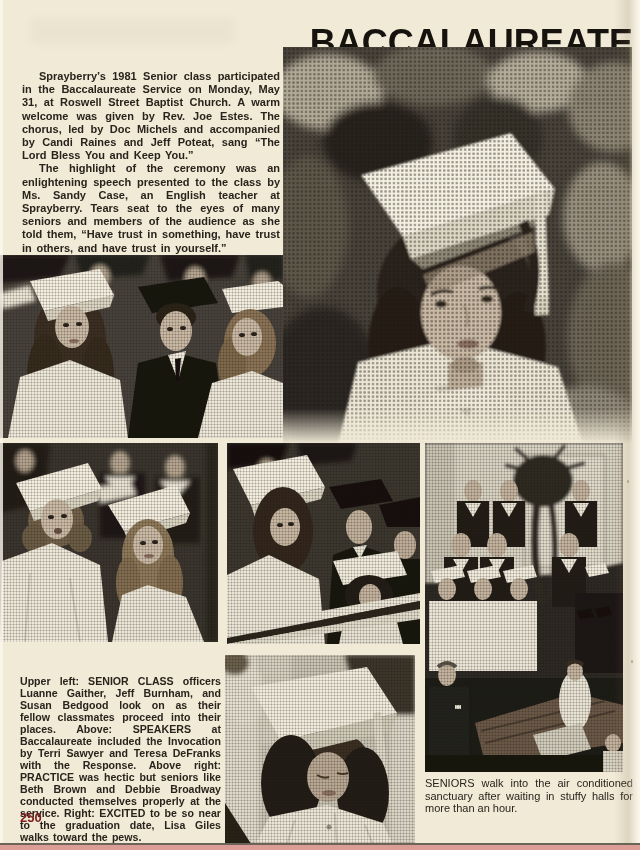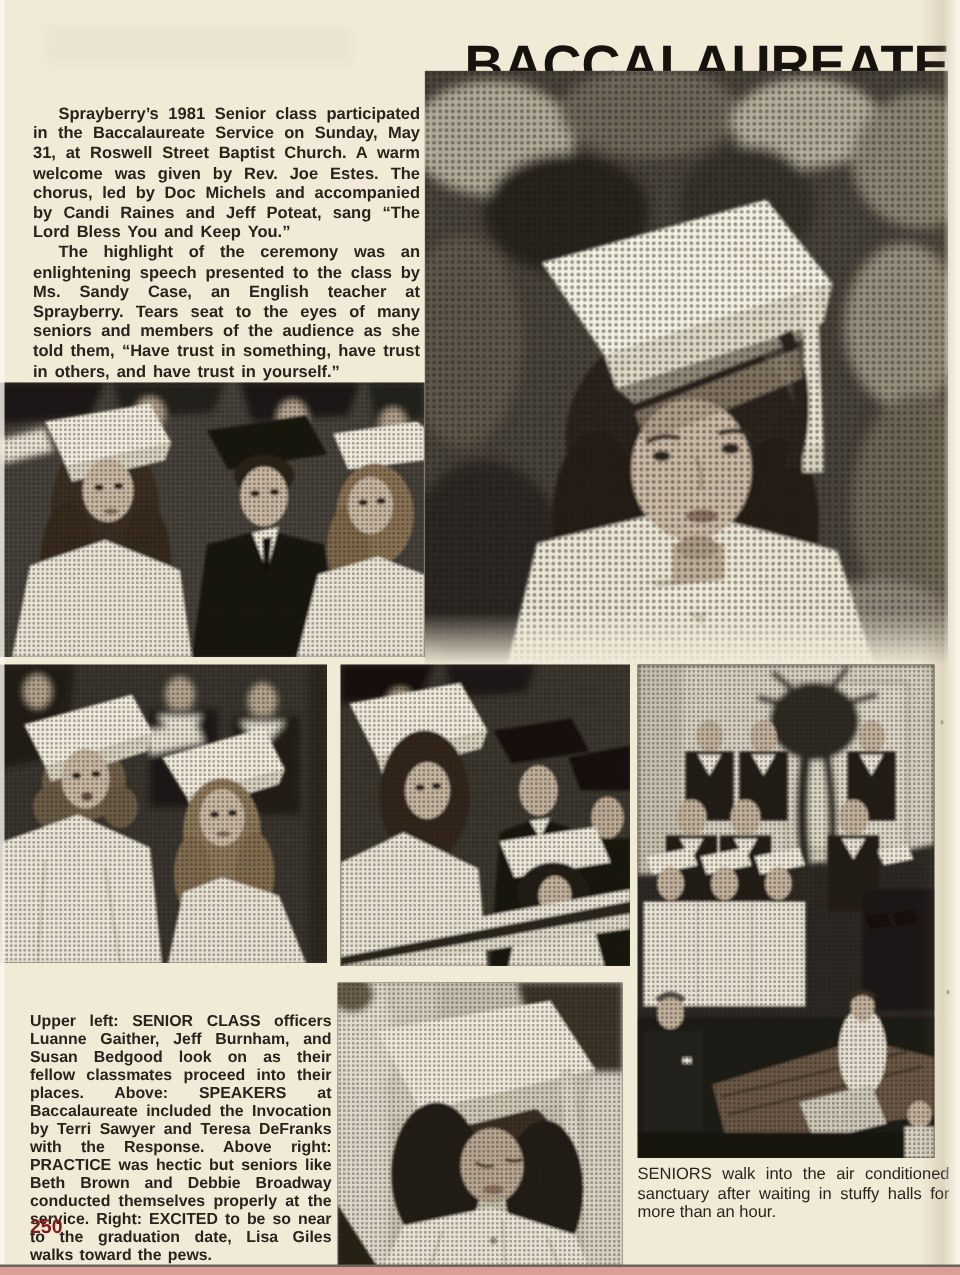--- a/index.html
+++ b/index.html
@@ -116,21 +116,21 @@
         <path d="M181,258 q6,14 2,22" stroke="#a5947f" stroke-width="2.5" fill="none"></path>
         <ellipse cx="185" cy="297" rx="11" ry="4.5" fill="#8d7264"></ellipse>
         <rect x="165" y="315" width="35" height="30" fill="#c0b09b"></rect>
         <ellipse cx="182" cy="318" rx="14" ry="8" fill="#ab9a85"></ellipse>
         <polygon points="150,345 215,338 230,360 140,362" fill="#f0eadb"></polygon>
       </g>
     </svg>
   </div>
 
   <div class="article-col">
-    <p>Sprayberry’s 1981 Senior class participated in the Baccalaureate Service on Sunday, May 31, at Roswell Street Baptist Church. A warm welcome was given by Rev. Joe Estes. The chorus, led by Doc Michels and accompanied by Candi Raines and Jeff Poteat, sang “The Lord Bless You and Keep You.”</p>
+    <p>Sprayberry’s 1981 Senior class participated in the Baccalaureate Service on Monday, May 31, at Roswell Street Baptist Church. A warm welcome was given by Rev. Joe Estes. The chorus, led by Doc Michels and accompanied by Candi Raines and Jeff Poteat, sang “The Lord Bless You and Keep You.”</p>
     <p>The highlight of the ceremony was an enlightening speech presented to the class by Ms. Sandy Case, an English teacher at Sprayberry. Tears seat to the eyes of many seniors and members of the audience as she told them, “Have trust in something, have trust in others, and have trust in yourself.”</p>
     <div class="caption cap-mondra">Right: MONDRA REECE glances toward her seat as she walks up the stairs.</div>
   </div>
 
   <div class="photo photo-b" role="img" aria-label="Senior class officers Luanne Gaither, Jeff Burnham and Susan Bedgood in caps and gowns">
     <svg viewBox="0 0 283 183" preserveAspectRatio="none">
       <defs>
         <filter id="fB" x="-20%" y="-20%" width="140%" height="140%">
             <feGaussianBlur stdDeviation="2.2"></feGaussianBlur>
           </filter>

